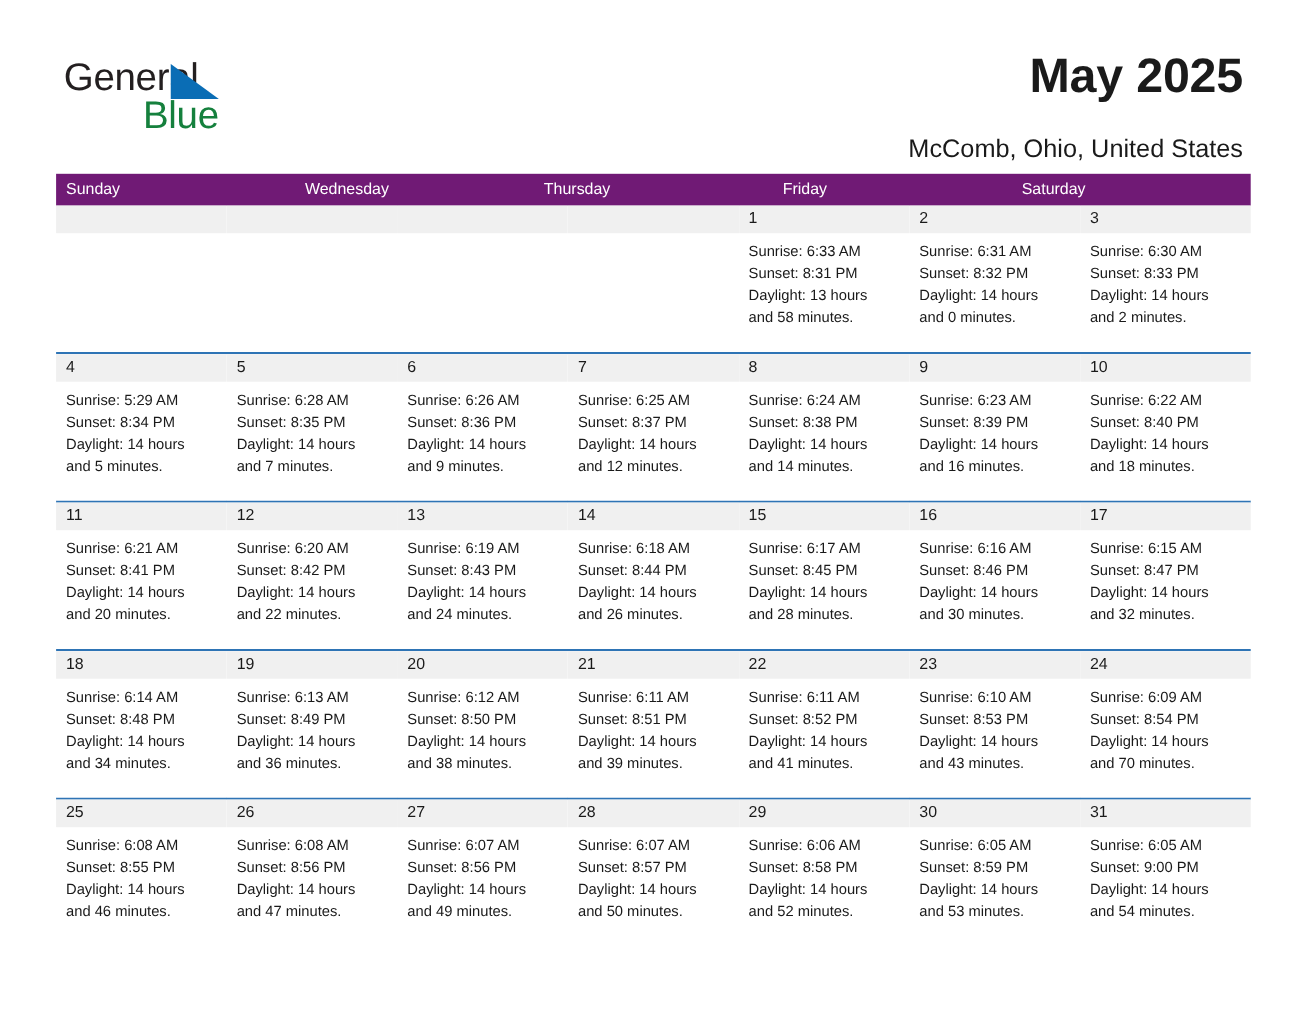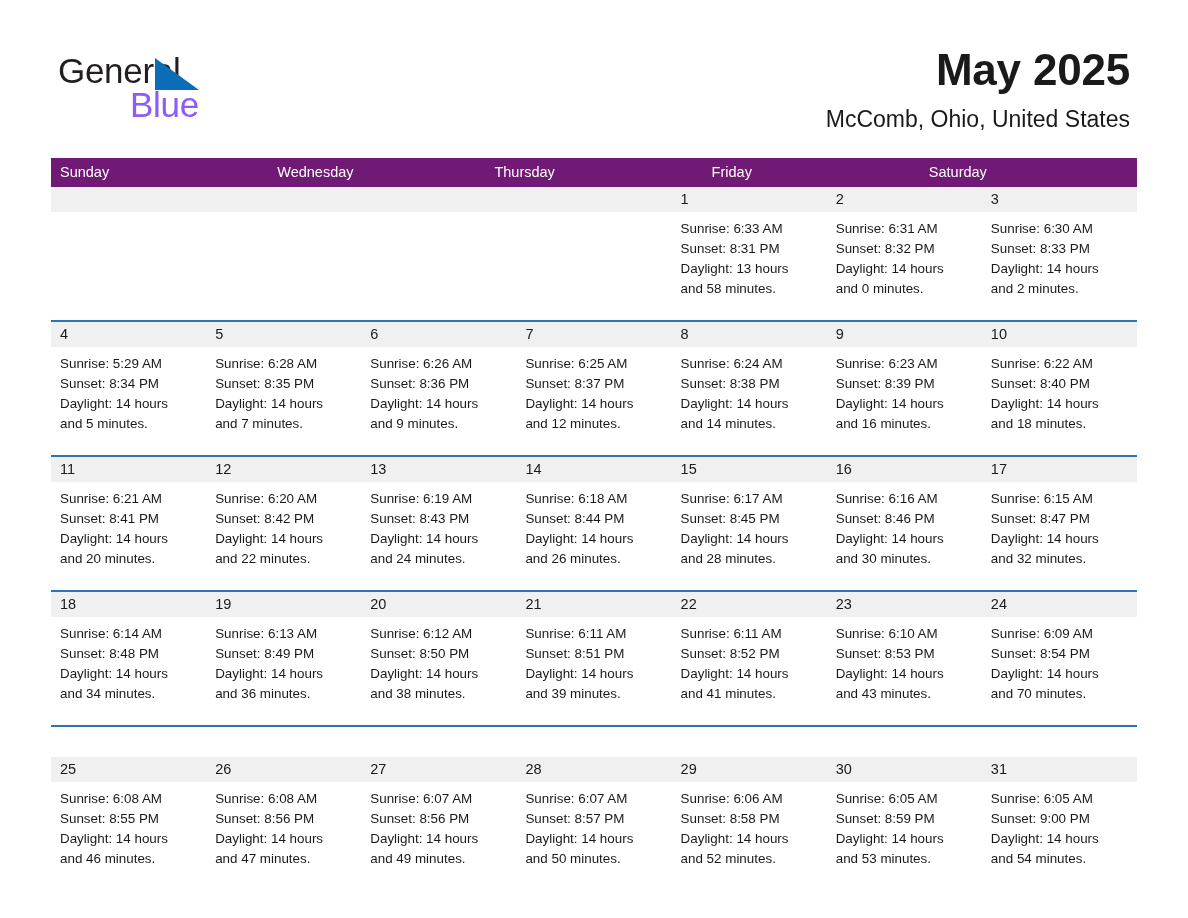--- a/index.html
+++ b/index.html
@@ -46,40 +46,40 @@
     top: 6px;
     width: 44px;
     height: 32px;
   }
   .logo-line2 {
     position: absolute;
     left: 72px;
     top: 34px;
     font-size: 35px;
     line-height: 38px;
-    color: #8b5cf6;
+    color: #15803d;
     letter-spacing: -0.3px;
     white-space: nowrap;
   }
 
   .title-block {
     position: absolute;
     right: 58px;
     top: 44px;
     text-align: right;
   }
   .cal-title {
     font-size: 44px;
     line-height: 52px;
     color: #1a1a1a;
     font-weight: bold;
     letter-spacing: -0.2px;
   }
   .cal-subtitle {
-    margin-top: 10px;
+    margin-top: 26px;
     font-size: 23px;
     line-height: 27px;
     color: #1a1a1a;
     font-weight: normal;
   }
 
   
   .calendar {
     position: absolute;
     left: 51px;
@@ -110,21 +110,21 @@
   }
   .week-row.first { border-top: 0; }
 
   .day-cell {
     flex: 1 1 0;
     min-width: 0;
     background: #ffffff;
     height: 133px;
     position: relative;
   }
-  .week-row.last .day-cell { height: 108px; margin-top: 30px; }
+  .week-row.last .day-cell { height: 108px; }
 
   .day-num-strip {
     background: #f0f0f0;
     height: 25px;
     width: 100%;
   }
   .day-cell.empty .day-num-strip { background: #f0f0f0; }
   .day-num {
     font-size: 14.5px;
     line-height: 25px;

